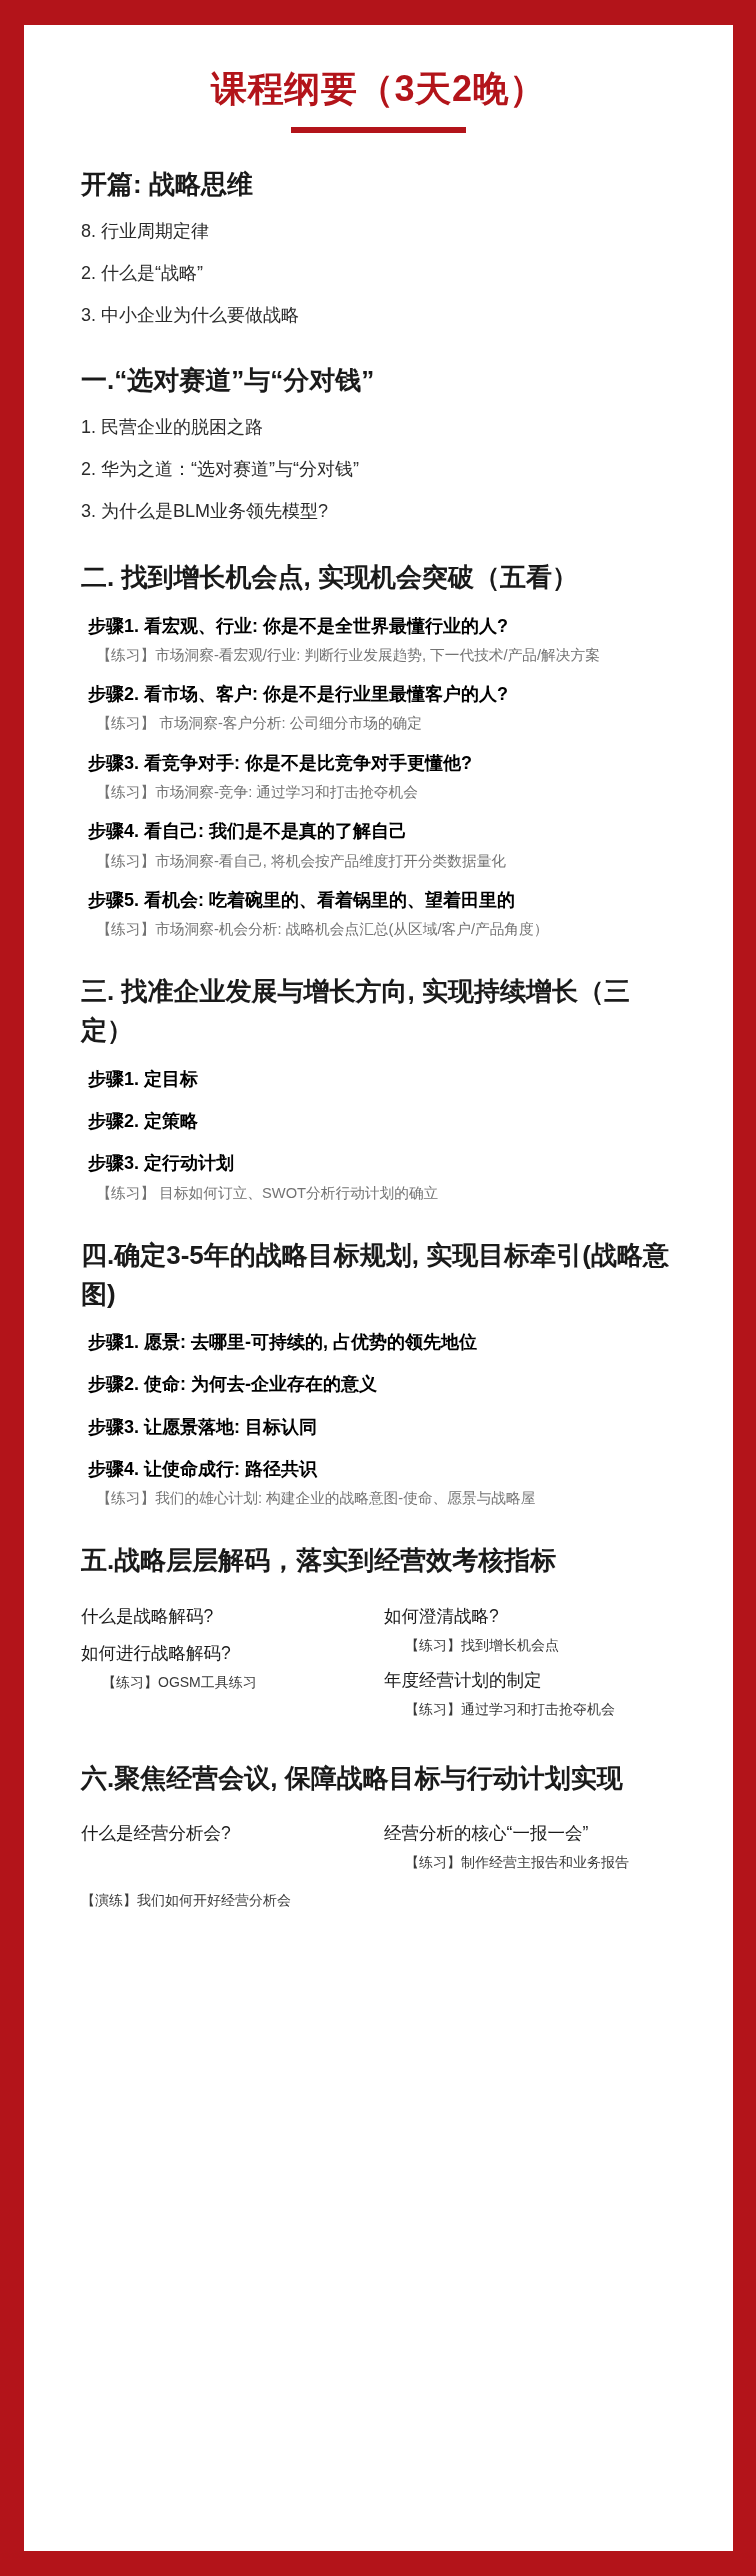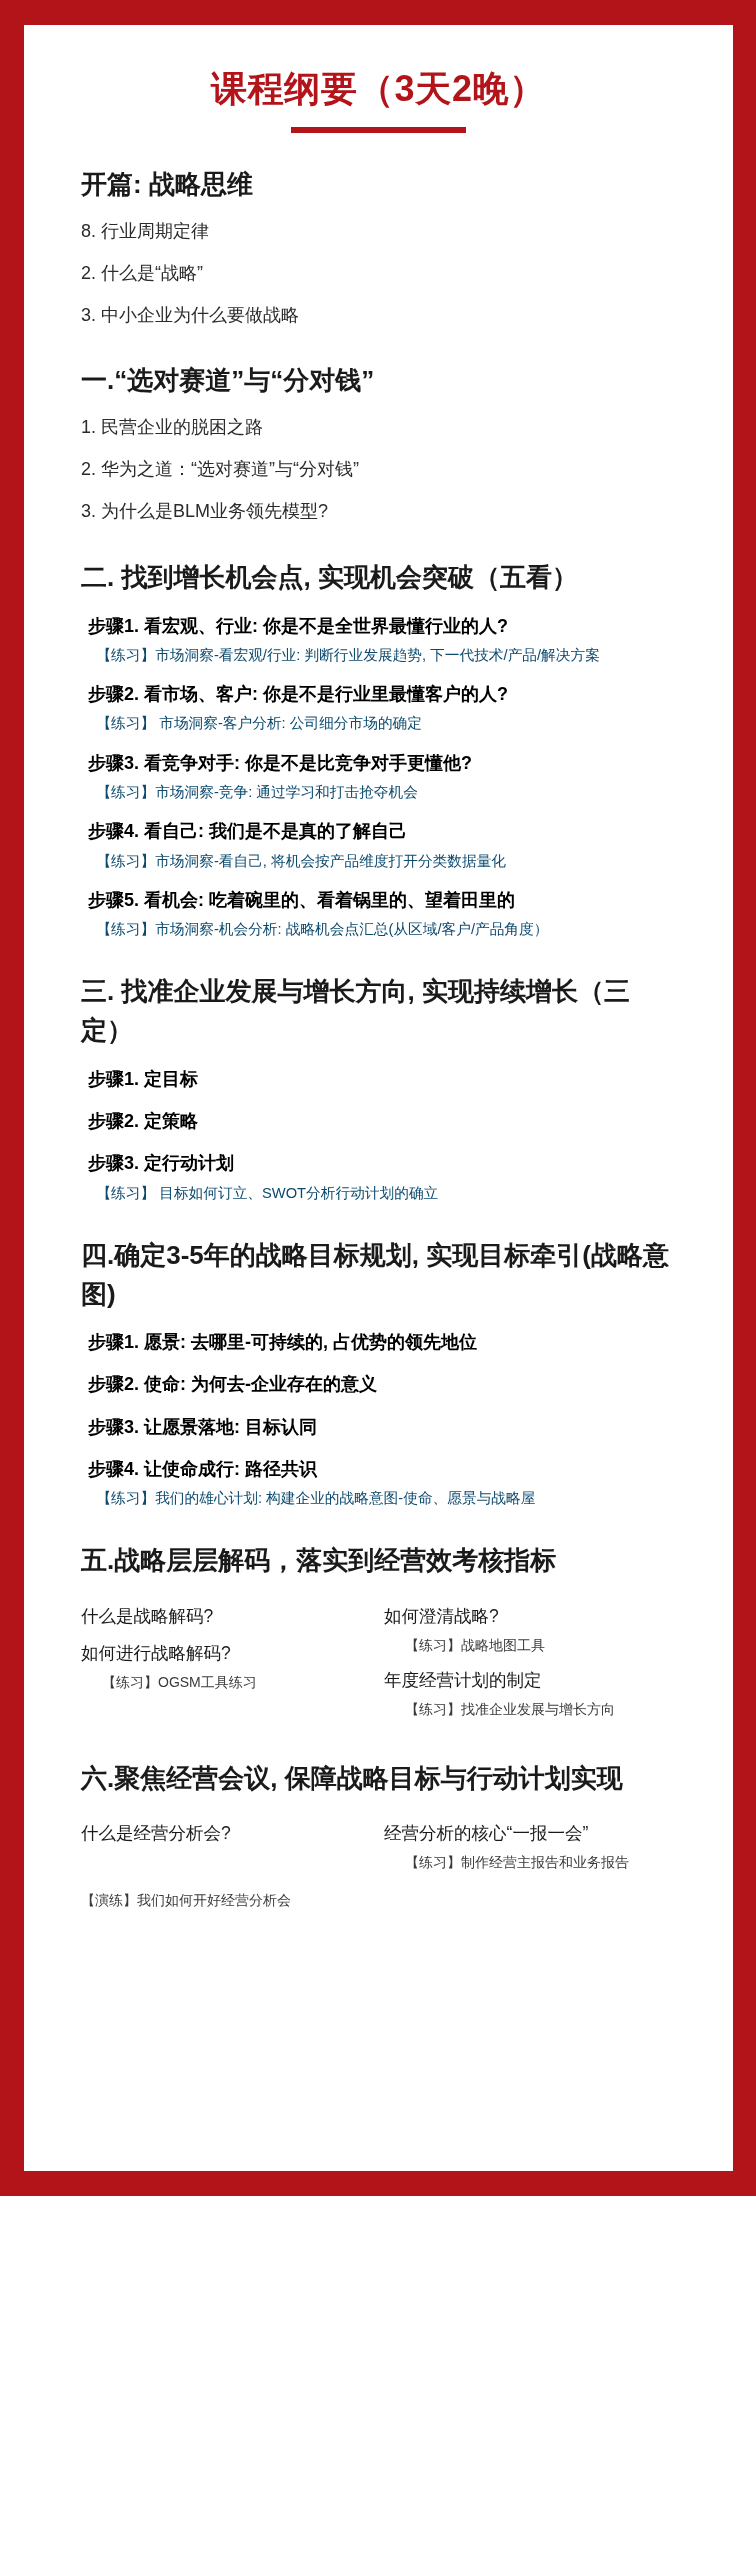--- a/index.html
+++ b/index.html
@@ -5,21 +5,21 @@
   html, body {
     margin: 0;
     padding: 0;
     background: #ffffff;
   }
   body {
     font-family: "Liberation Sans", "DejaVu Sans", sans-serif;
   }
   #page {
     width: 757px;
-    height: 2196px;
+    height: 2576px;
     position: relative;
     background: #b3141a;
     box-sizing: border-box;
     padding: 25px 24px;
     overflow: hidden;
   }
   #sheet {
     background: #ffffff;
     width: 100%;
     height: 100%;
@@ -65,21 +65,21 @@
   }
   .step {
     font-size: 18px;
     font-weight: bold;
     color: #000000;
     margin: 15.4px 0 4.2px 7px;
     line-height: 1.5;
   }
   .practice {
     font-size: 14.7px;
-    color: #0c4a6e;
+    color: #737373;
     margin: 2.8px 0 9.8px 15.4px;
     line-height: 1.5;
   }
   .two-col {
     display: flex;
     margin-top: 11.2px;
   }
   .col {
     flex: 1;
     min-width: 0;
@@ -160,23 +160,23 @@
 
       <div class="sec-head">五.战略层层解码，落实到经营效考核指标</div>
       <div class="two-col">
         <div class="col">
           <div class="col-head">什么是战略解码?</div>
           <div class="col-head">如何进行战略解码?</div>
           <div class="col-practice">【练习】OGSM工具练习</div>
         </div>
         <div class="col right">
           <div class="col-head">如何澄清战略?</div>
-          <div class="col-practice">【练习】战略地图工具</div>
+          <div class="col-practice">【练习】找到增长机会点</div>
           <div class="col-head">年度经营计划的制定</div>
-          <div class="col-practice">【练习】找准企业发展与增长方向</div>
+          <div class="col-practice">【练习】通过学习和打击抢夺机会</div>
         </div>
       </div>
 
       <div class="sec-head">六.聚焦经营会议, 保障战略目标与行动计划实现</div>
       <div class="two-col">
         <div class="col">
           <div class="col-head">什么是经营分析会?</div>
         </div>
         <div class="col right">
           <div class="col-head">经营分析的核心“一报一会”</div>

